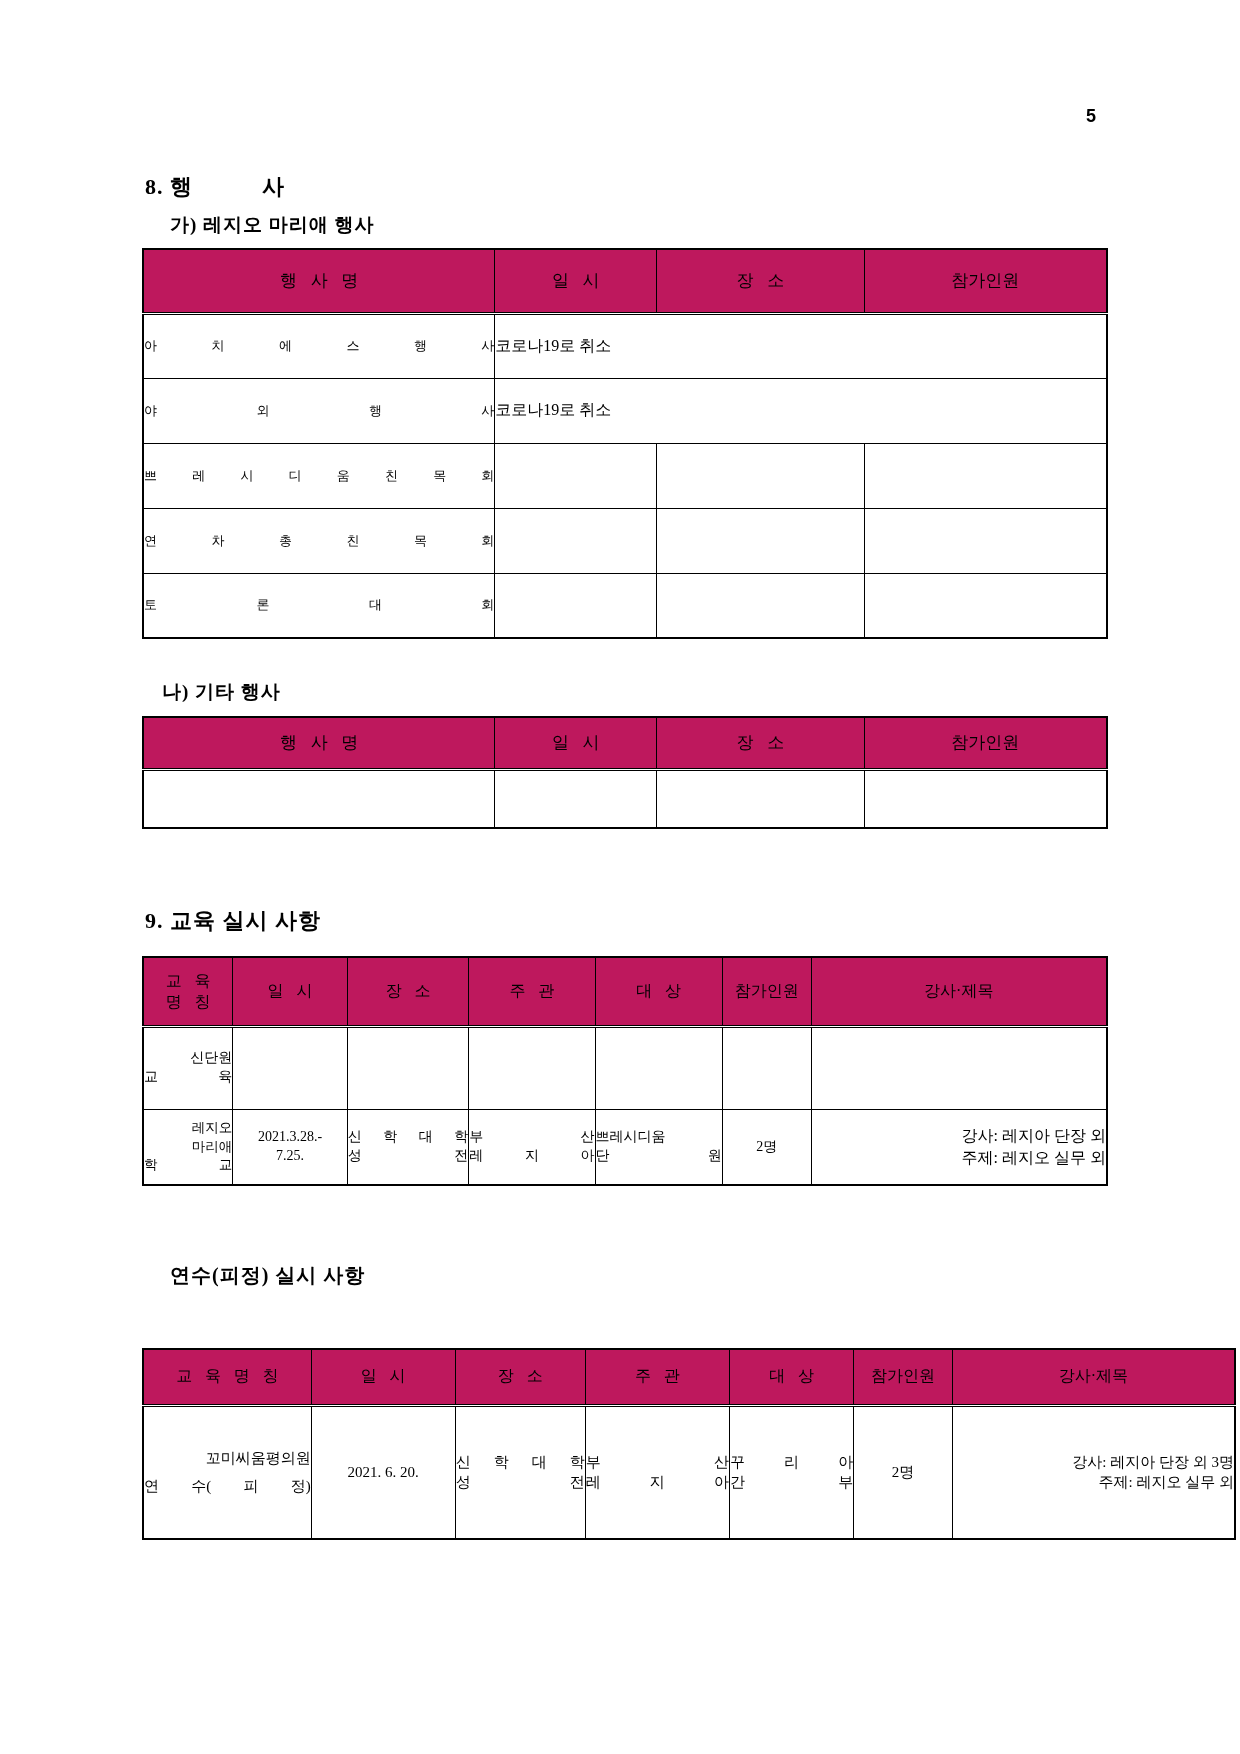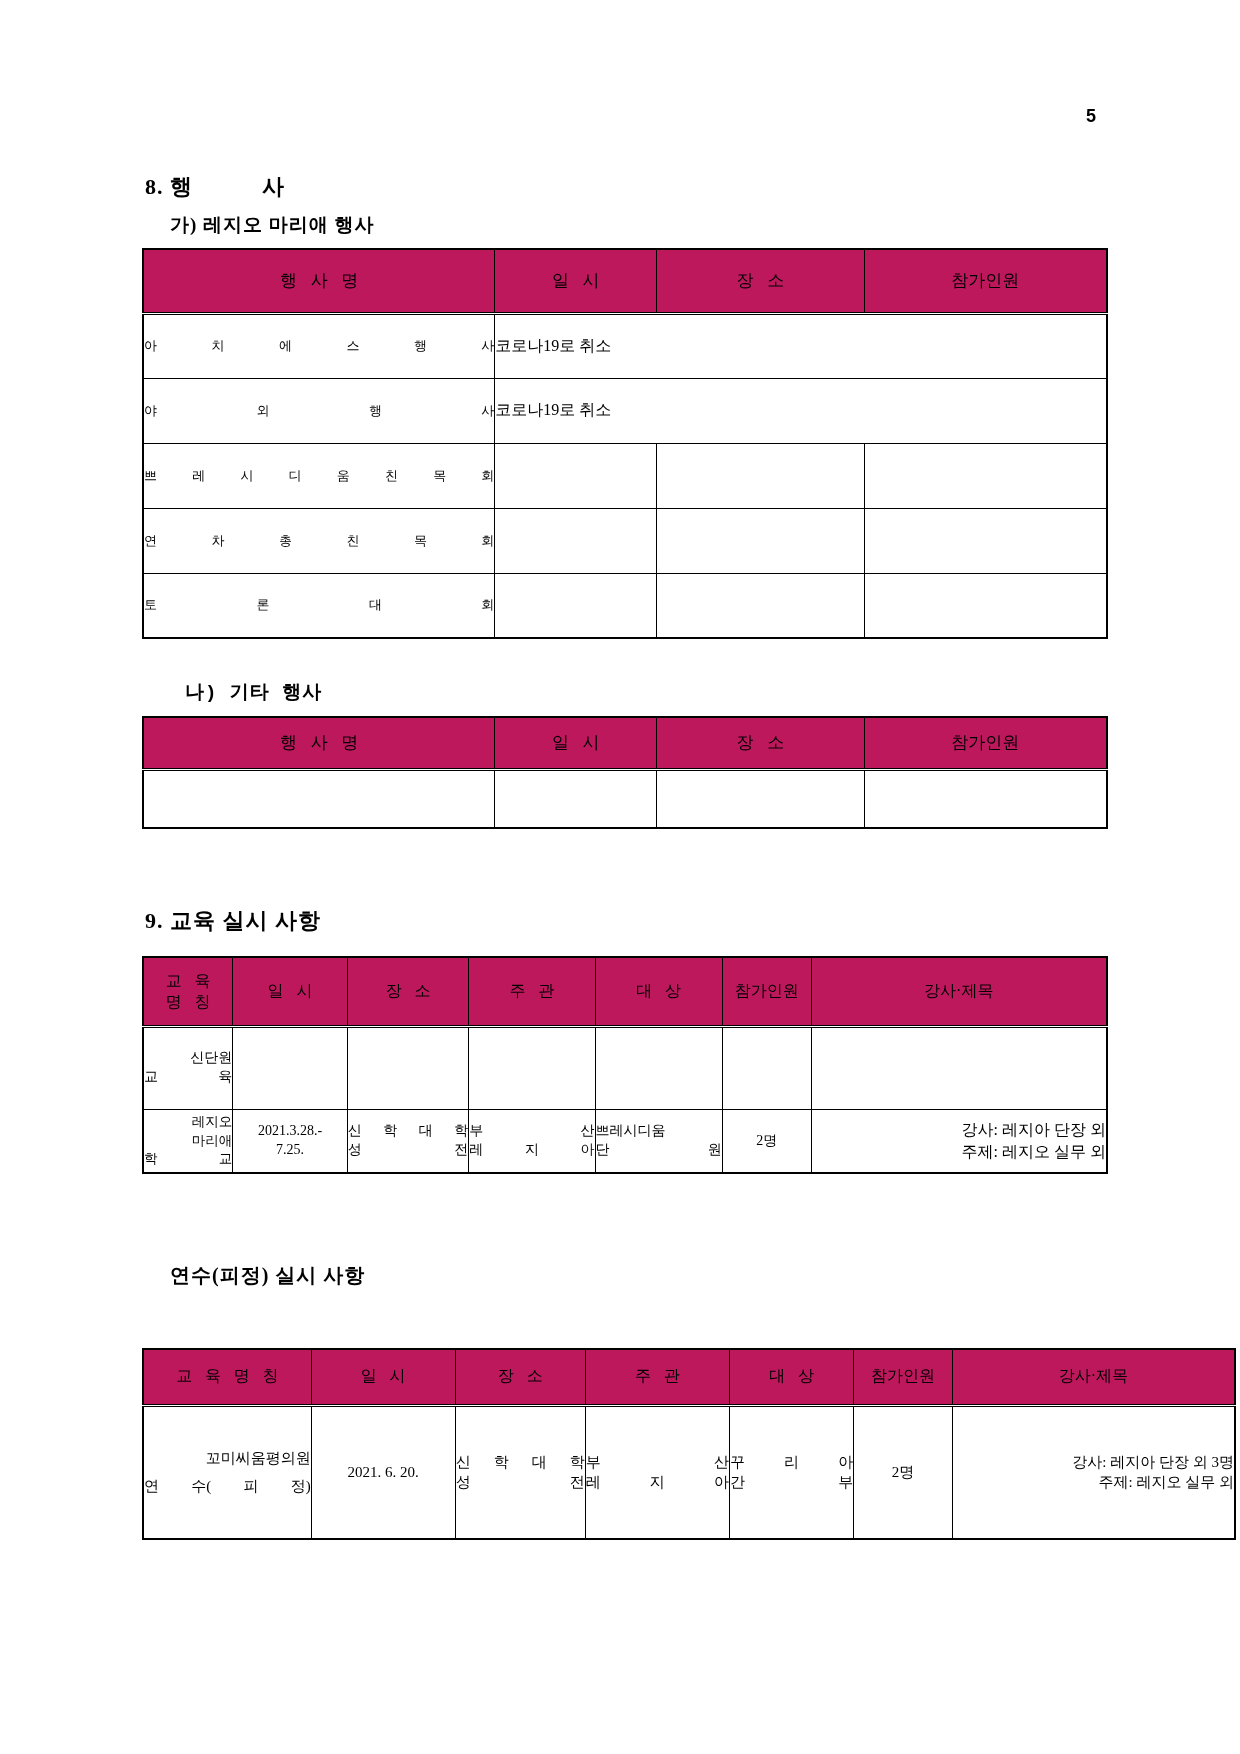--- a/index.html
+++ b/index.html
@@ -14,21 +14,21 @@
   .abs{position:absolute;}
   .pageno{
     left:1086px;top:106px;
     font-family:"Liberation Sans","DejaVu Sans",sans-serif;
     font-weight:bold;font-size:18px;
   }
   .h1{font-weight:bold;font-size:22px;letter-spacing:1px;}
   .h2{font-weight:bold;font-size:19px;letter-spacing:1px;}
   .h8{left:145px;top:172px;}
   .subA{left:170px;top:212px;}
-  .subB{left:185px;top:679px;font-family:Liberation Mono, monospace;}
+  .subB{left:162px;top:679px;}
   .h9{left:145px;top:906px;}
   .retreatTitle{left:170px;top:1262px;font-size:20px;}
 
   table.doc{
     border-collapse:collapse;
     table-layout:fixed;
     border:2px solid #000;
     background:#fff;
   }
   table.doc th,table.doc td{
@@ -58,21 +58,21 @@
     padding:0 24px;
   }
   td.note{
     text-align:left;padding:0 14px;font-size:16px;
   }
   
   .t3{left:142px;top:956px;width:966px;padding-left:8px;}
   .t4{left:142px;top:1348px;width:1094px;}
   .t3 thead tr{height:69px;}
   .t3 tbody tr.r1{height:83px;}
-  .t3 tbody tr.r2{height:64px;}
+  .t3 tbody tr.r2{height:76px;}
   .t4 thead tr{height:56px;}
   .t4 tbody tr{height:134px;}
   .t3 th,.t4 th{font-size:16px;}
   .t3 td{font-size:14px;}
   .t4 td{font-size:15px;}
   .hline{line-height:1.25;word-spacing:0.55em;}
   .cellpad{padding:0 9px;}
   .ln{display:block;line-height:1.35;}
   .lnJust{text-align:justify;text-align-last:justify;}
   .lnCtr{}

